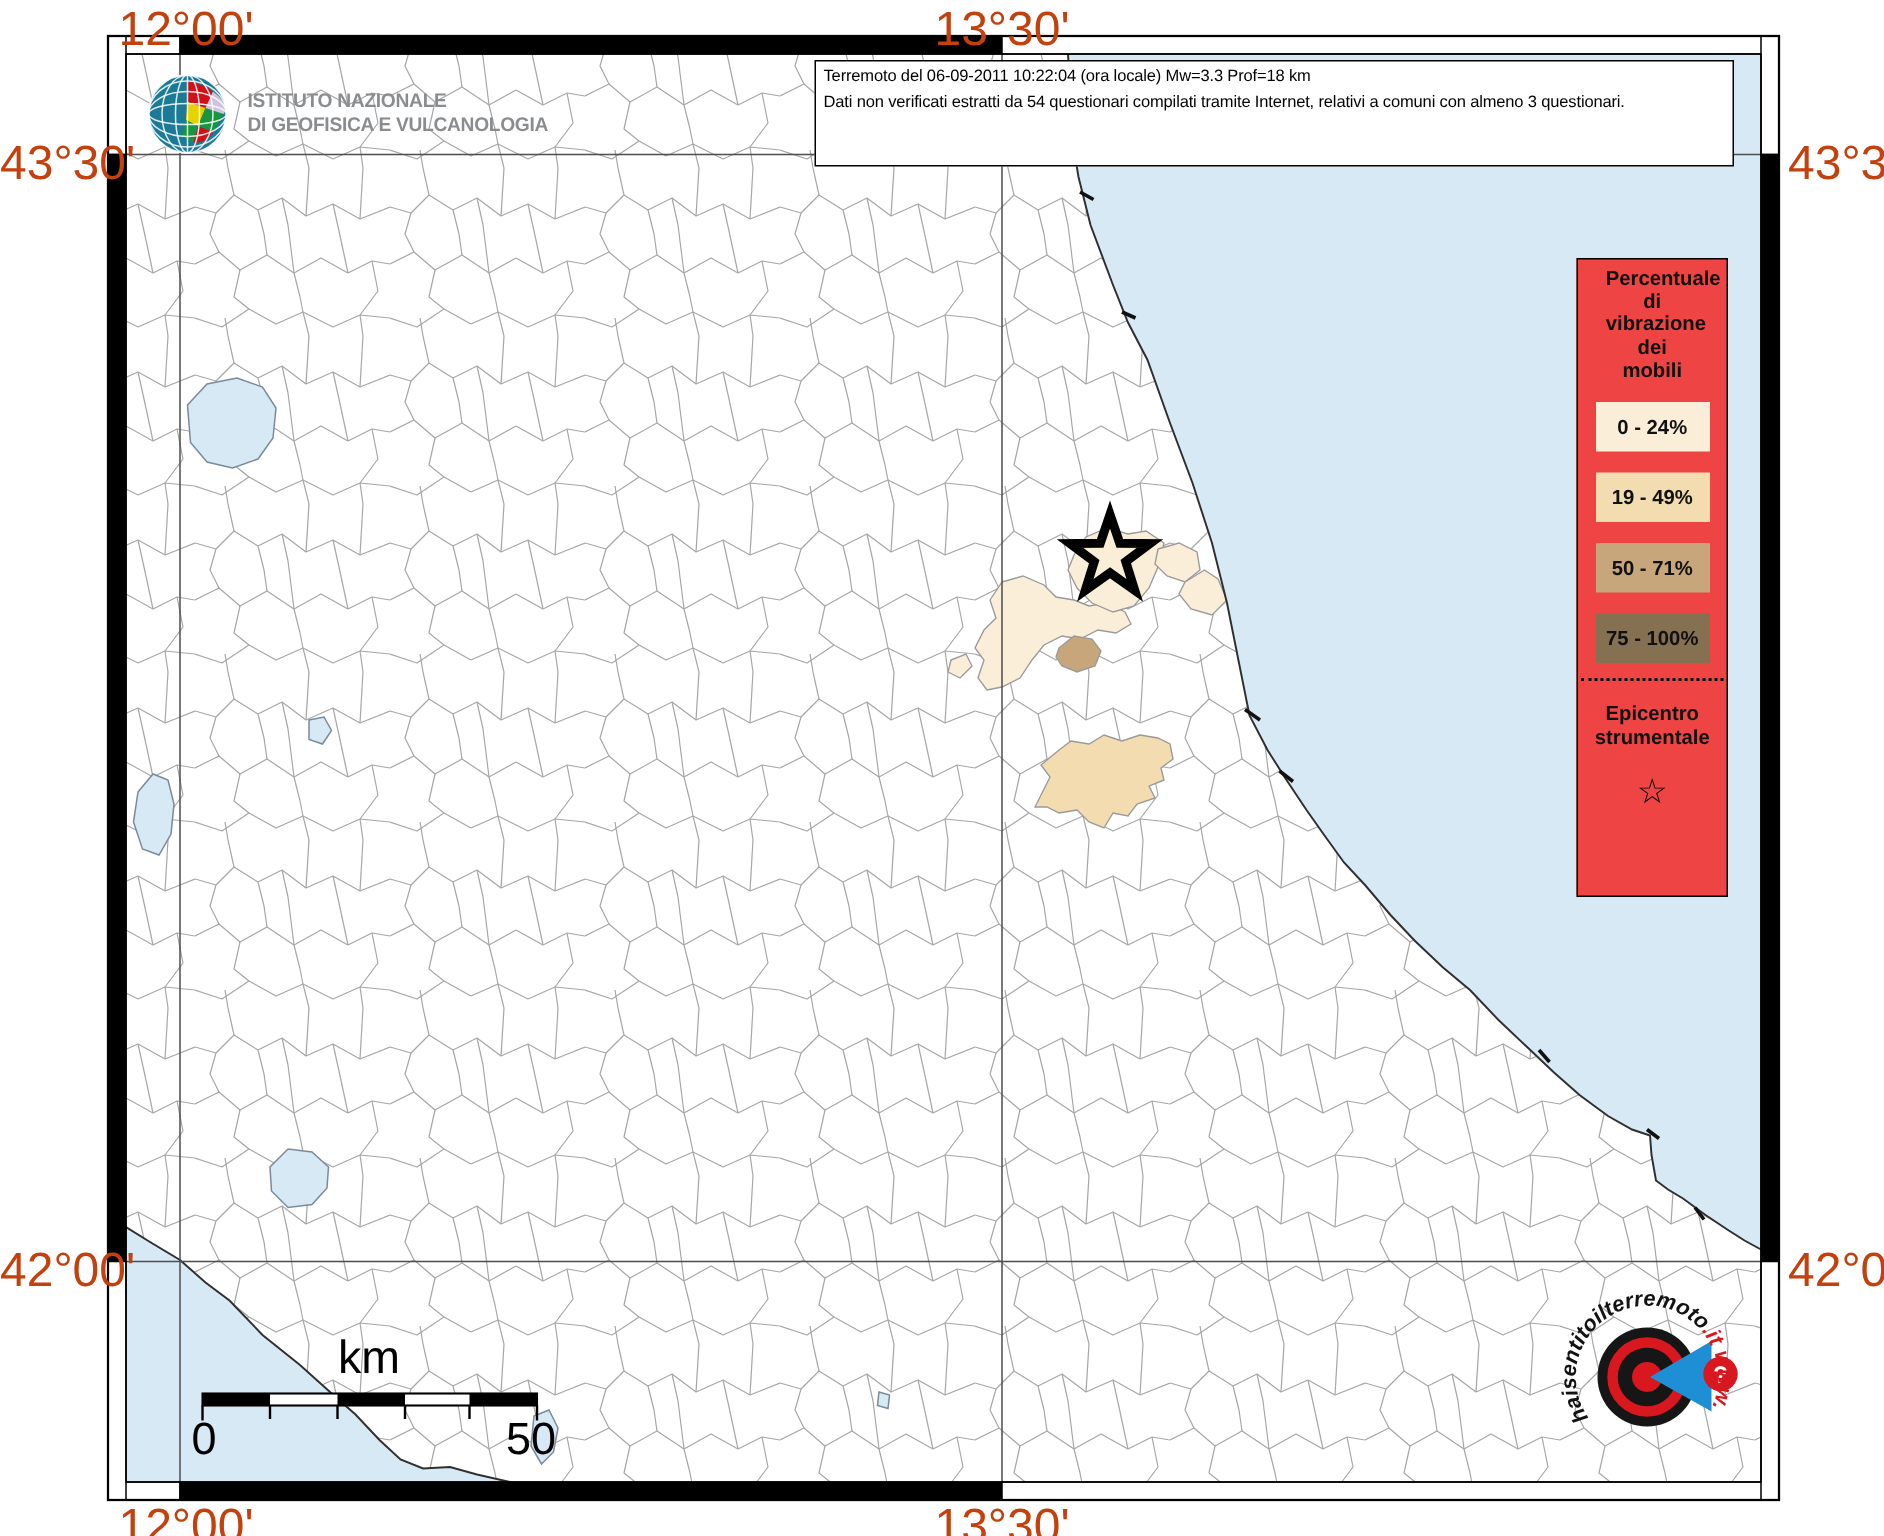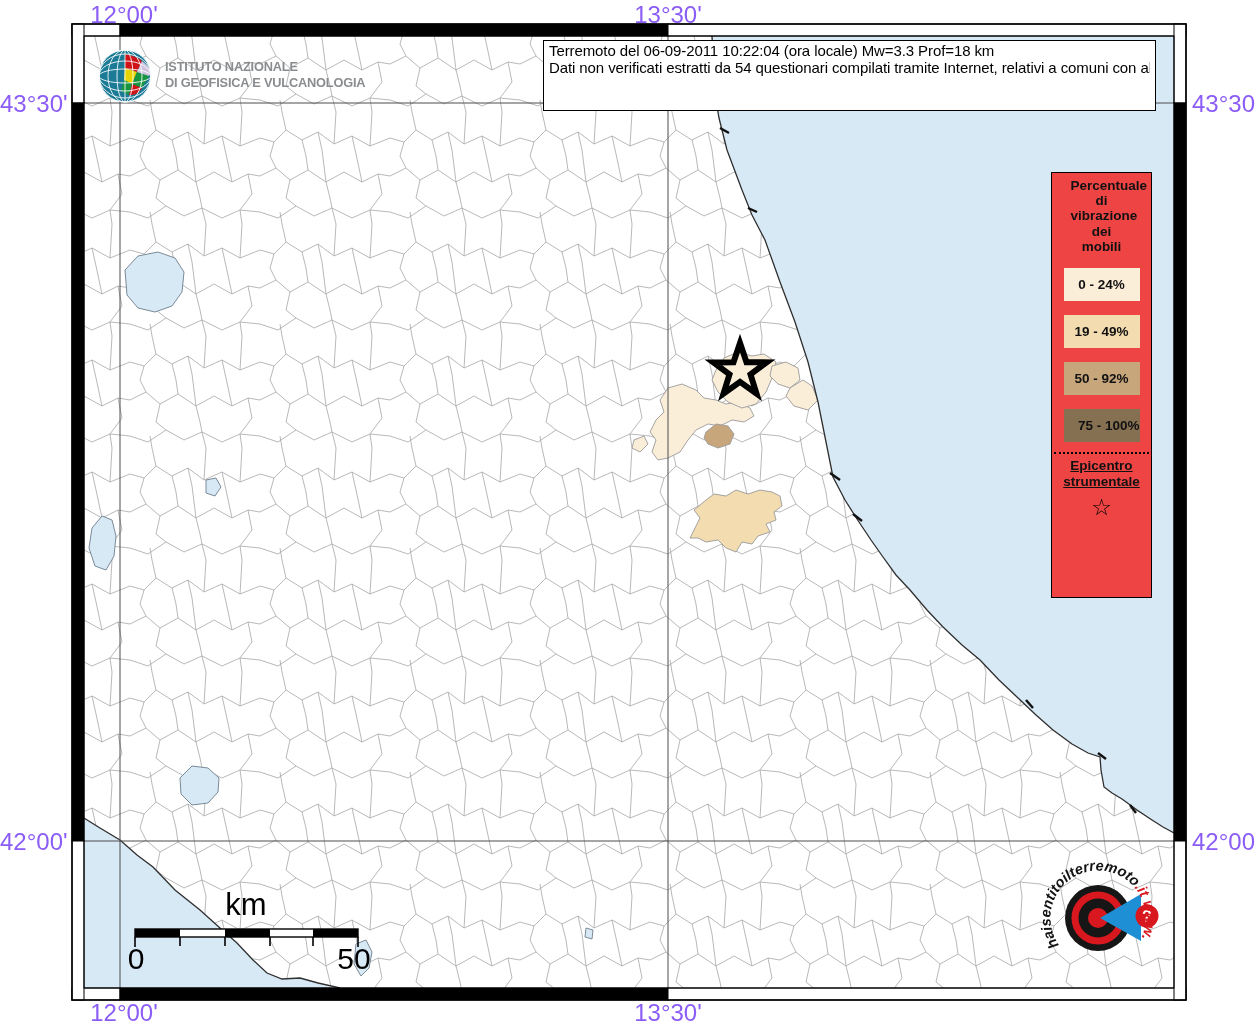--- a/index.html
+++ b/index.html
@@ -1,45 +1,45 @@
 <!DOCTYPE html>
 <html><head>
 <meta charset="utf-8">
 <style>
   html,body{margin:0;padding:0;background:#fff;}
   #page{position:relative;width:1256px;height:1024px;background:#fff;
         font-family:"Liberation Sans","DejaVu Sans",sans-serif;overflow:hidden;}
   #map-svg{position:absolute;left:0;top:0;z-index:1;}
 
-  .coord{position:absolute;font-size:24px;color:#8b5cf6;z-index:3;white-space:nowrap;}
+  .coord{position:absolute;font-size:32px;color:#c2410c;z-index:3;white-space:nowrap;}
   .coord.centered{transform:translateX(-50%);}
   .coord.right-align{width:62px;text-align:right;}
 
   #title-box{position:absolute;left:543px;top:40px;width:613px;height:71px;
              background:#fff;border:1px solid #000;z-index:5;
-             font-size:15px;line-height:16.8px;padding:2px 5px;box-sizing:border-box;
+             font-size:11px;line-height:16.8px;padding:2px 5px;box-sizing:border-box;
              color:#000;letter-spacing:-0.1px;}
   #title-box .tline{white-space:nowrap;overflow:hidden;}
 
   #ingv-logo{position:absolute;left:96px;top:46px;z-index:4;display:flex;align-items:flex-start;}
   #ingv-text{margin-left:9px;padding-top:13px;color:#8a8d90;font-weight:bold;
              font-size:13.2px;line-height:15.5px;letter-spacing:-0.2px;
              transform:scaleX(.97);transform-origin:left top;white-space:nowrap;}
 
   #legend{position:absolute;left:1051px;top:172px;width:101px;height:426px;
           background:#ef4444;border:1.5px solid #000;z-index:5;box-sizing:border-box;
           padding-top:5px;overflow:hidden;}
   #legend .ltitle{width:62px;margin:0 auto;text-align:center;font-weight:bold;
                   font-size:13.5px;line-height:15.2px;color:#111;}
   .swatch{width:76px;height:33px;margin:14px auto 0 auto;display:flex;
           align-items:center;justify-content:center;font-weight:bold;
           font-size:13.5px;color:#111;white-space:nowrap;}
   #legend .divider{border-top:2px dotted #000;margin:10px 2px 4px 2px;}
-  #legend .epi{width:86px;margin:4px auto;text-align:center;font-weight:bold;
-               font-size:13.5px;line-height:16px;color:#111;text-decoration:underline;}
+  #legend .epi{width:86px;margin:14px auto;text-align:center;font-weight:bold;
+               font-size:13.5px;line-height:16px;color:#111;}
   #legend .star-glyph{text-align:center;font-size:23px;line-height:26px;color:#000;}
 </style>
 </head>
 <body>
 
 <div id="page">
 
   <svg id="map-svg" width="1256" height="1024" viewBox="0 0 1256 1024">
     <defs>
       <clipPath id="map-clip">
@@ -214,23 +214,23 @@
 
   <div id="legend">
     <div class="ltitle">Percentuale di vibrazione dei mobili</div>
     <div class="swatch" style="background-color: rgb(251, 238, 217);">
         <span>0 - 24%</span>
       </div>
     <div class="swatch" style="background-color: rgb(242, 220, 176);">
         <span>19 - 49%</span>
       </div>
     <div class="swatch" style="background-color: rgb(200, 166, 124);">
-        <span>50 - 92%</span>
-      </div>
-    <div class="swatch" style="background-color: rgb(133, 112, 82); justify-content: flex-end;">
+        <span>50 - 71%</span>
+      </div>
+    <div class="swatch" style="background-color: rgb(133, 112, 82);">
         <span>75 - 100%</span>
       </div>
     <div class="divider"></div>
     <div class="epi">Epicentro strumentale</div>
     <div class="star-glyph">☆</div>
   </div>
 
 </div>
 
 </body></html>

